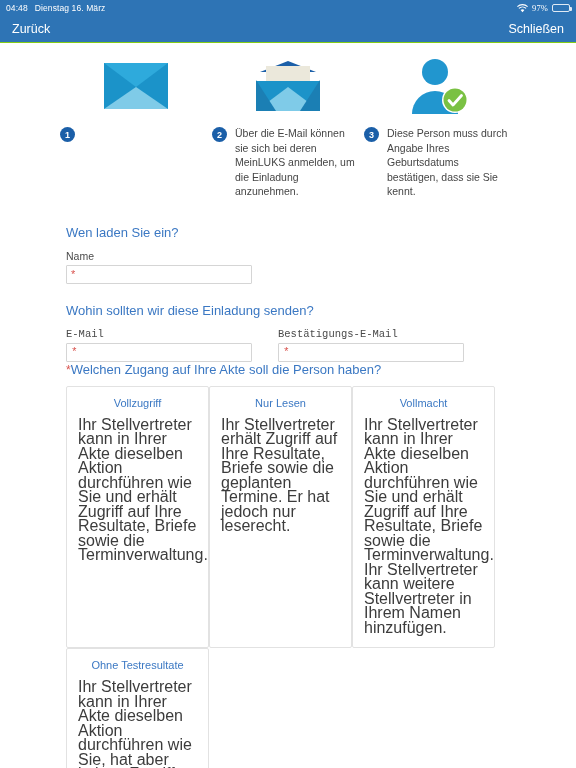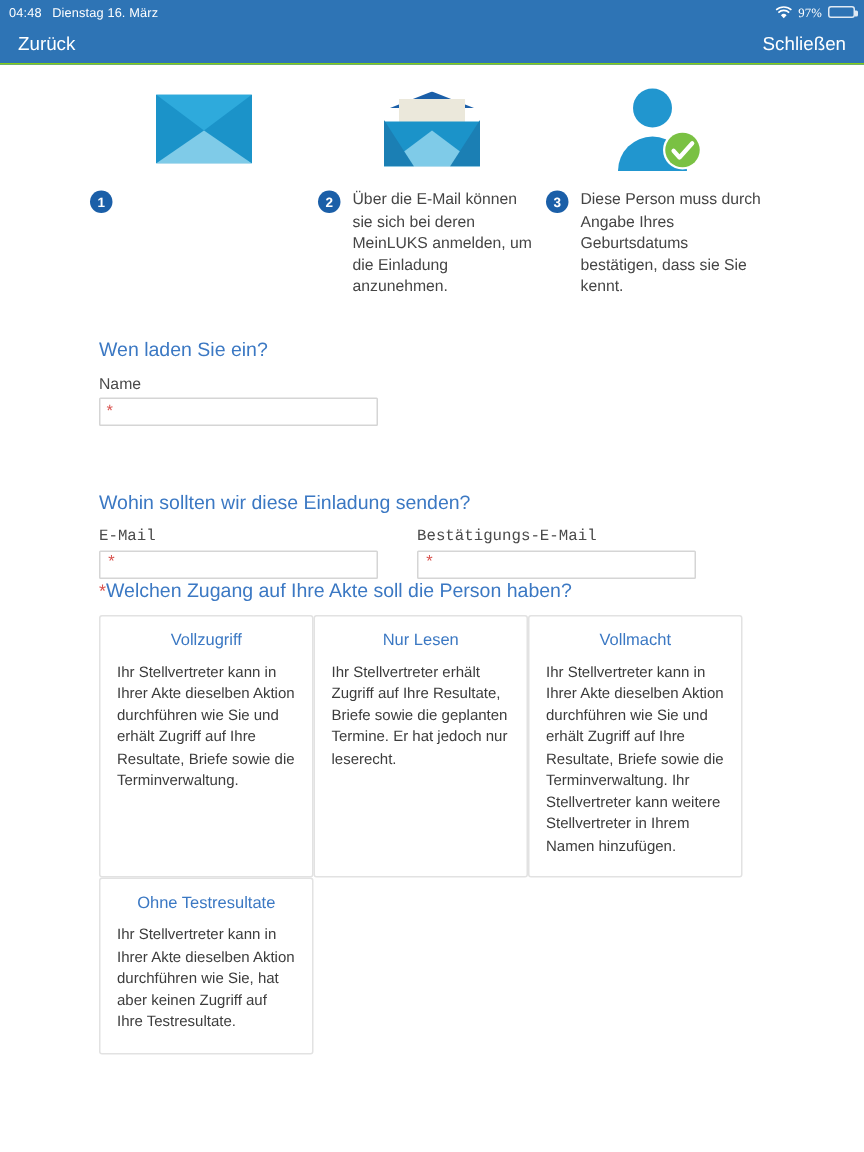--- a/index.html
+++ b/index.html
@@ -11,21 +11,21 @@
     height: 768px;
     overflow: hidden;
     background: #ffffff;
     font-family: "Liberation Sans", sans-serif;
     -webkit-font-smoothing: antialiased;
   }
   .screen {
     position: relative;
     width: 576px;
     height: 768px;
-    background: #0f766e;
+    background: #a16207;
   }
 
   
   .statusbar {
     height: 16px;
     background: #2e74b5;
     color: #ffffff;
     display: flex;
     align-items: center;
     font-size: 8.5px;
@@ -179,27 +179,27 @@
     padding: 10px 11px 12px 11px;
     cursor: pointer;
   }
   .card-title {
     color: #3b78c3;
     font-size: 11px;
     text-align: center;
     margin-bottom: 9px;
   }
   .card-body {
-    font-size: 10px;
+    font-size: 16px;
     line-height: 14.5px;
     color: #3c3c3c;
   }
 
   .mt-hd1 { margin-top: 26px; }
-  .mt-hd2 { margin-top: 43px; }
+  .mt-hd2 { margin-top: 19px; }
   .mt-hd3 { }
   .mt-field { margin-top: 10px; }
   .star-inline { color: #d9534f; font-size: 12px; }
 </style>
 </head>
 <body>
 
 <div class="screen">
 
   <div class="statusbar">

